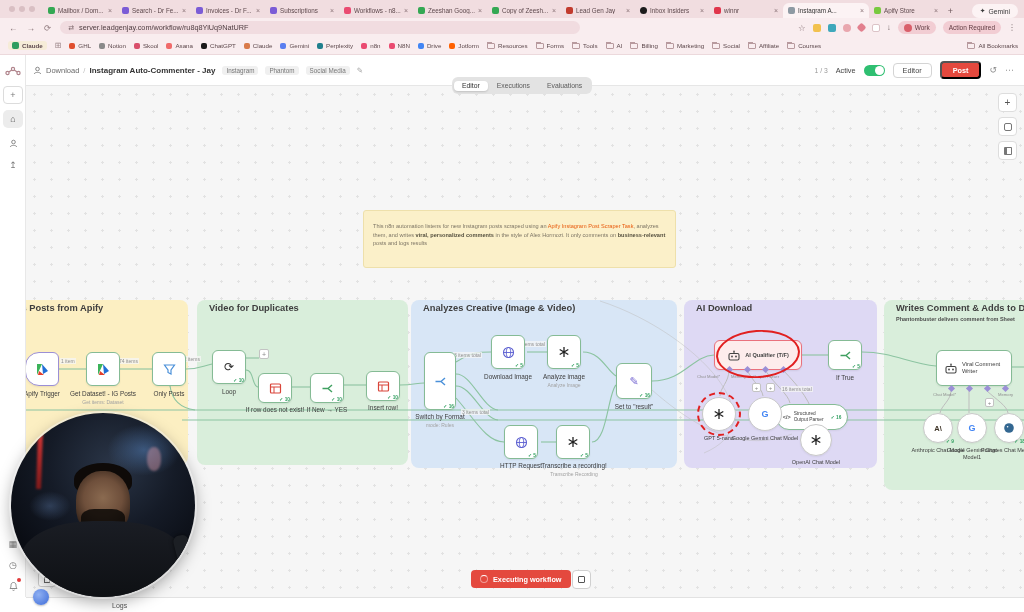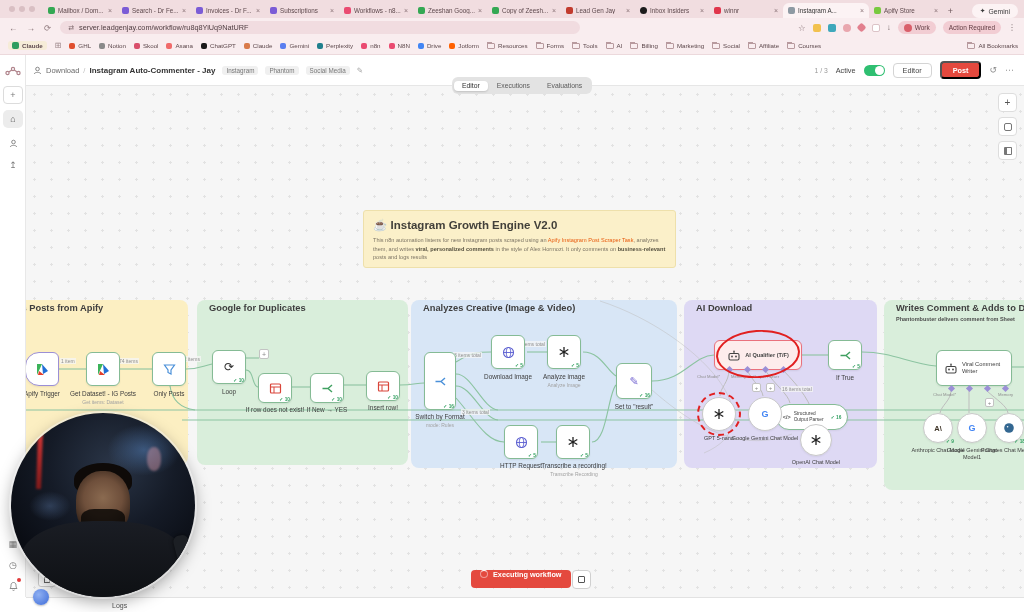--- a/index.html
+++ b/index.html
@@ -58,21 +58,21 @@
 .node{position:absolute;width:34px;height:34px;background:#fff;border:1.5px solid #85bb95;border-radius:6px;display:flex;align-items:center;justify-content:center;z-index:20;box-shadow:0 1px 2px rgba(0,0,0,.07)}
 .nlabel{position:absolute;font-size:6.4px;color:#3c3c3c;text-align:center;z-index:20;line-height:1.3}
 .nsub{position:absolute;font-size:5px;color:#a2a2a2;text-align:center;z-index:20}
 .badge{position:absolute;right:1px;bottom:0;font-size:4.8px;color:#2f9e5f;font-weight:bold}
 .cnode{position:absolute;background:#fff;border:1.2px solid #c9c9c9;border-radius:50%;display:flex;align-items:center;justify-content:center;z-index:21;box-shadow:0 1px 2px rgba(0,0,0,.06)}
 .diamond{position:absolute;width:5px;height:5px;background:#9b8fd6;transform:rotate(45deg);z-index:22}
 .portlabel{position:absolute;font-size:4.2px;color:#8f8f8f;z-index:22;white-space:nowrap}
 .elabel{position:absolute;font-size:5px;color:#8f8f8f;z-index:16;background:rgba(246,246,246,.75);padding:0 1px;white-space:nowrap}
 .plusbox{position:absolute;width:10px;height:10px;background:#fff;border:1px solid #c3c3c3;border-radius:2px;font-size:7px;color:#8a8a8a;display:flex;align-items:center;justify-content:center;z-index:20}
 .cvbtn{position:absolute;left:998px;width:19px;height:19px;background:#fff;border:1px solid #ddd;border-radius:4px;display:flex;align-items:center;justify-content:center;z-index:40;color:#555;font-size:10px}
-.execpill{position:absolute;left:471px;top:570px;height:18px;background:#e4493e;border-radius:4px;display:flex;align-items:flex-start;gap:5px;padding:0 9px;color:#fff;font-size:7.3px;font-weight:bold;z-index:45}
+.execpill{position:absolute;left:471px;top:570px;height:18px;background:#e4493e;border-radius:4px;display:flex;align-items:center;gap:5px;padding:0 9px;color:#fff;font-size:7.3px;font-weight:bold;z-index:45}
 .spinner{width:8px;height:8px;border:1.4px solid rgba(255,255,255,.45);border-top-color:#fff;border-radius:50%;animation:sp 1s linear infinite}
 @keyframes sp{to{transform:rotate(360deg)}}
 .stopbtn{position:absolute;left:572px;top:570px;width:19px;height:19px;background:#fff;border:1px solid #d0d0d0;border-radius:4px;display:flex;align-items:center;justify-content:center;z-index:45}
 .stopsq{width:7px;height:7px;border:1.3px solid #555;border-radius:1px}
 .logsbar{position:absolute;left:26px;top:597px;width:998px;height:15px;background:#fff;border-top:1px solid #e2e2e2;z-index:6;display:flex;align-items:center}
 .redellipse{position:absolute;border:2.5px solid #e12020;border-radius:50%;z-index:30;transform:rotate(-4deg)}
 .redring{position:absolute;border:2.3px dashed #e12020;border-radius:50%;z-index:30}
 
 .webcam{position:absolute;left:11px;top:413px;width:184px;height:184px;border-radius:50%;overflow:hidden;z-index:90;background:radial-gradient(circle at 55% 28%,#2a3547 0%,#151b27 38%,#0a0d14 70%,#05070c 100%);box-shadow:0 0 0 2px rgba(255,255,255,.45),0 5px 16px rgba(0,0,0,.35)}
 .wc{position:absolute}
@@ -349,31 +349,30 @@
     <span class="vtab">Executions</span>
     <span class="vtab">Evaluations</span>
   </div>
 
   <div class="canvas-wrap">
     <div class="canvas-bg"></div>
 
     <div class="section" style="left:-30px;top:300px;width:218px;height:165px;background:#fcefc2"></div>
     <div class="stitle" style="left:6px;top:303px">Gets Posts from Apify</div>
     <div class="section" style="left:197px;top:300px;width:211px;height:165px;background:#d9eedb"></div>
-    <div class="stitle" style="left:209px;top:303px">Google for Duplicates</div>
+    <div class="stitle" style="left:209px;top:303px">Video for Duplicates</div>
     <div class="section" style="left:411px;top:300px;width:266px;height:168px;background:#d8e6f6"></div>
     <div class="stitle" style="left:423px;top:303px">Analyzes Creative (Image &amp; Video)</div>
     <div class="section" style="left:684px;top:300px;width:193px;height:168px;background:#ded9f4"></div>
     <div class="stitle" style="left:696px;top:303px">AI Download</div>
     <div class="section" style="left:884px;top:300px;width:150px;height:190px;background:#d9eedb"></div>
     <div class="stitle" style="left:896px;top:303px">Writes Comment &amp; Adds to Database</div>
     <div class="ssub" style="left:896px;top:316px">Phantombuster delivers comment from Sheet</div>
 
     <div class="sticky">
-      <div class="stickytitle">☕ Instagram Growth Engine V2.0</div>
       <div class="stickybody"><span>This n8n automation listens for new Instagram posts scraped using an </span><span class="slink">Apify Instagram Post Scraper Task</span><span>, analyzes them, and writes </span><span class="sbold">viral, personalized comments</span><span> in the style of Alex Hormozi. It only comments on </span><span class="sbold">business-relevant</span><span> posts and logs results</span></div>
     </div>
 
     <svg class="abs" width="1024" height="612" viewBox="0 0 1024 612" style="left:0;top:0;z-index:15;pointer-events:none">
       <g fill="none" stroke="#8cc4a1" stroke-width="1.1">
         <path d="M59,369 H86"></path>
           <path d="M120,369 H152"></path>
         <path d="M186,369 C200,369 202,366 212,364"></path>
         <path d="M246,358 H259"></path>
         <path d="M246,370 C254,370 252,387 258,387"></path>

